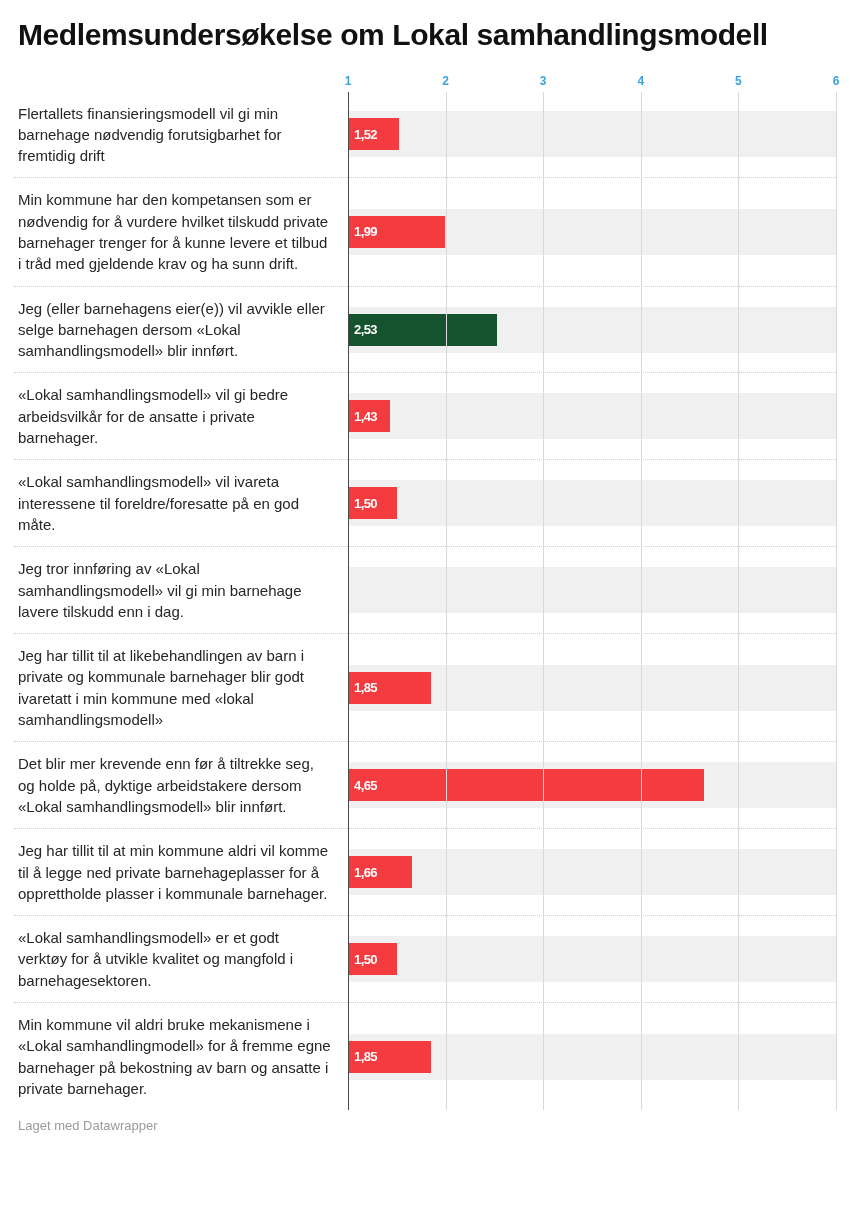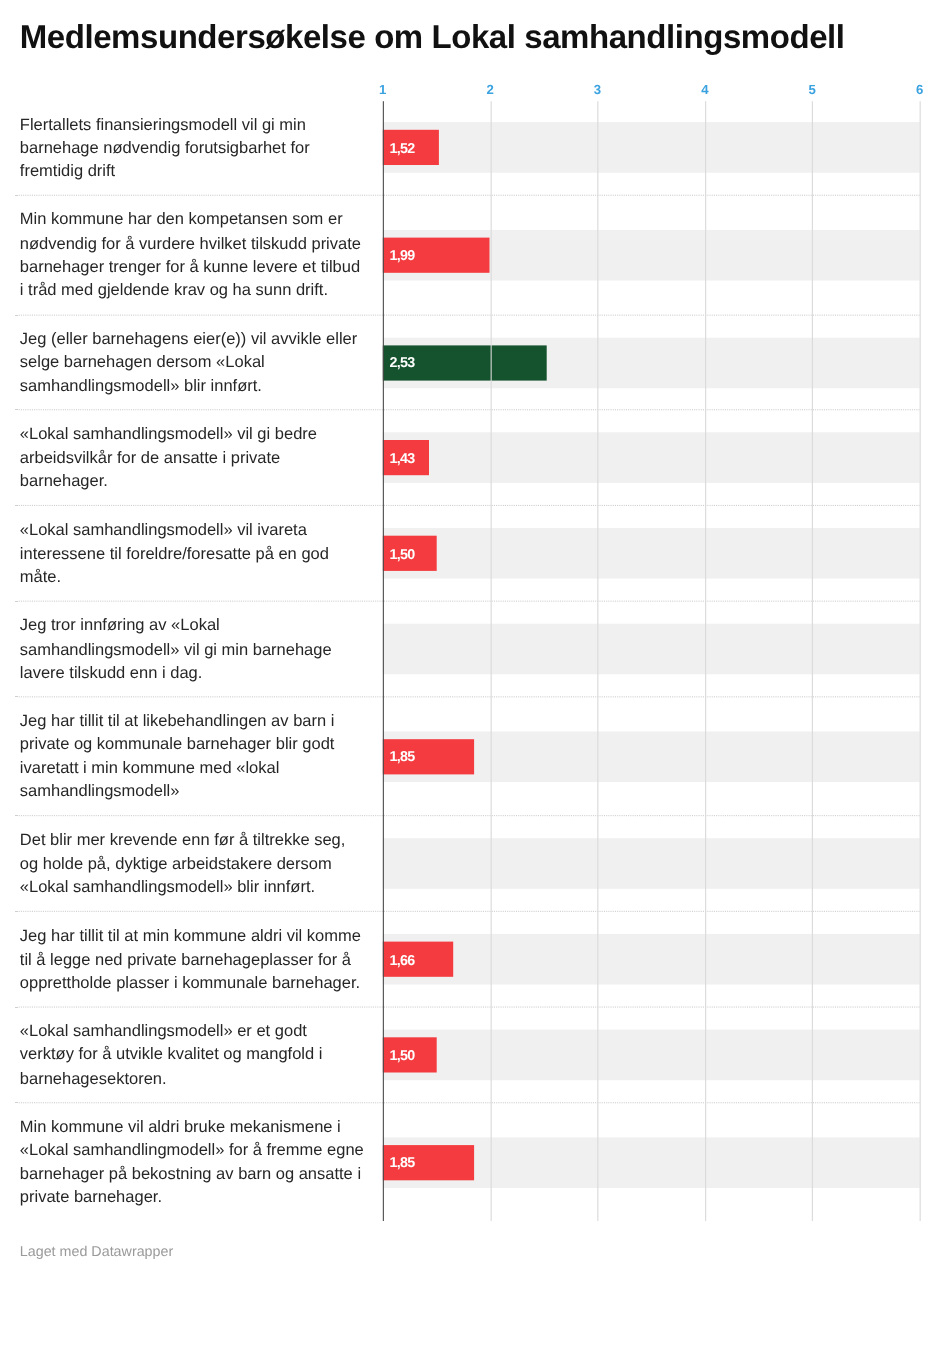--- a/index.html
+++ b/index.html
@@ -142,21 +142,21 @@
     font-weight: 700;
     padding-left: 6px;
     letter-spacing: -0.6px;
     font-stretch: condensed;
     white-space: nowrap;
     line-height: 1;
   }
 
   
   .footer {
-    margin-top: 20px;
+    margin-top: 8px;
     padding-left: 4px;
     font-size: 13px;
     color: #9a9a9a;
     line-height: 1.3;
   }
 </style>
 </head>
 <body>
 
 <div class="page">
@@ -241,20 +241,23 @@
               <div class="track-band"></div>
               <div class="bar" style="width: 17%; background: rgb(244, 59, 63);">
                 <span class="bar-value">1,85</span>
               </div>
             </div>
           </div>
           <div class="row">
             <div class="row-label" style="width: 334px; flex: 0 0 334px;">Det blir mer krevende enn før å tiltrekke seg, og holde på, dyktige arbeidstakere dersom «Lokal samhandlingsmodell» blir innført.</div>
             <div class="row-track">
               <div class="track-band"></div>
+              <div class="bar" style="width: 73%; background: rgb(244, 59, 63);">
+                <span class="bar-value">4,65</span>
+              </div>
             </div>
           </div>
           <div class="row">
             <div class="row-label" style="width: 334px; flex: 0 0 334px;">Jeg har tillit til at min kommune aldri vil komme til å legge ned private barnehageplasser for å opprettholde plasser i kommunale barnehager.</div>
             <div class="row-track">
               <div class="track-band"></div>
               <div class="bar" style="width: 13.2%; background: rgb(244, 59, 63);">
                 <span class="bar-value">1,66</span>
               </div>
             </div>

